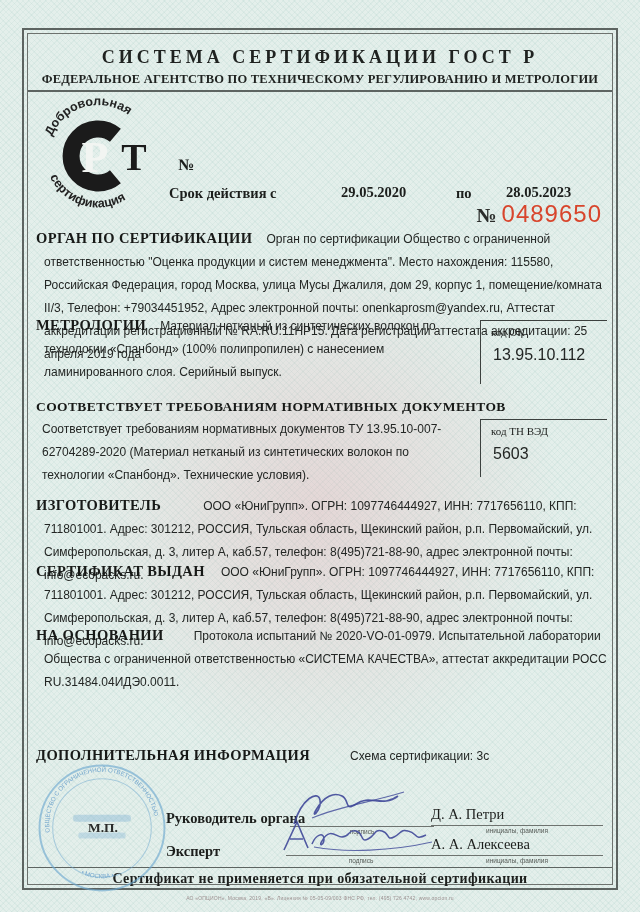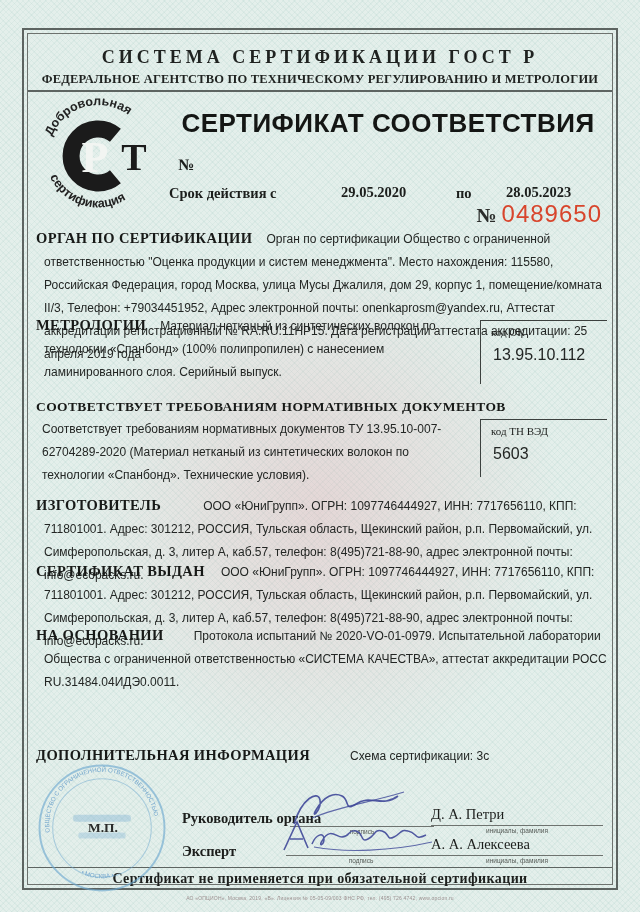--- a/index.html
+++ b/index.html
@@ -66,21 +66,21 @@
     position:absolute; left:452px; width:127px;
     border-top:1.5px solid #3c403e; border-left:1.5px solid #3c403e;
     padding:5px 0 0 10px;
   }
   .code-box .code-label { font-family:"Liberation Serif",serif; font-weight:normal; font-size:11px; color:#1d1f1d; }
   .code-box .code-value { font-size:16px; margin-top:8px; padding-left:2px; color:#232624; }
 
   .stamp { position:absolute; left:8px; top:728px; width:132px; height:132px; z-index:2; }
   .mp-label { position:absolute; left:60px; top:786px; font-family:"Liberation Serif",serif; font-weight:bold; font-size:13.5px; color:#2a2c2a; z-index:3; }
 
-  .sig-role { position:absolute; left:138px; font-family:"Liberation Serif",serif; font-weight:bold; font-size:14.5px; color:#1c1e1c;padding-left:16px; }
+  .sig-role { position:absolute; left:138px; font-family:"Liberation Serif",serif; font-weight:bold; font-size:14.5px; color:#1c1e1c; }
   .sig-svg  { position:absolute; z-index:2; }
   .sig-line { position:absolute; border-top:1px solid #6e736f; }
   .sig-caption { position:absolute; font-size:6.5px; color:#56 5b57; text-align:center; }
   .sig-caption { color:#565b57; }
   .sig-name { position:absolute; left:403px; width:172px; font-family:"Liberation Serif",serif; font-size:14.5px; color:#1c1e1c; }
 
   .bottom-rule { position:absolute; left:0; right:0; top:833px; border-top:1.5px solid #5d6461; }
   .notice {
     position:absolute; left:0; right:0; top:837px; text-align:center;
     font-family:"Liberation Serif",serif; font-weight:bold; font-size:14px;
@@ -113,21 +113,20 @@
           <text x="100" y="74" text-anchor="middle" font-family="Liberation Serif, serif" font-weight="bold" font-size="38" fill="#1b1b1b">Т</text>
           <text font-family="Liberation Sans, sans-serif" font-weight="bold" font-size="12.5" fill="#222">
             <textPath href="#arcTop" startOffset="2%">Добровольная</textPath>
           </text>
           <text font-family="Liberation Sans, sans-serif" font-weight="bold" font-size="12.5" fill="#222">
             <textPath href="#arcBot" startOffset="4%">сертификация</textPath>
           </text>
         </svg>
       </div>
 
-      <div class="doc-title">СЕРТИФИКАТ СООТВЕТСТВИЯ</div>
 
       <span class="num-label">№</span>
 
       <span class="validity-label">Срок действия с</span>
       <span class="valid-from">29.05.2020</span>
       <span class="valid-to-lbl">по</span>
       <span class="valid-to">28.05.2023</span>
 
       <div class="blank-num">
         <span class="nsign">№</span>

